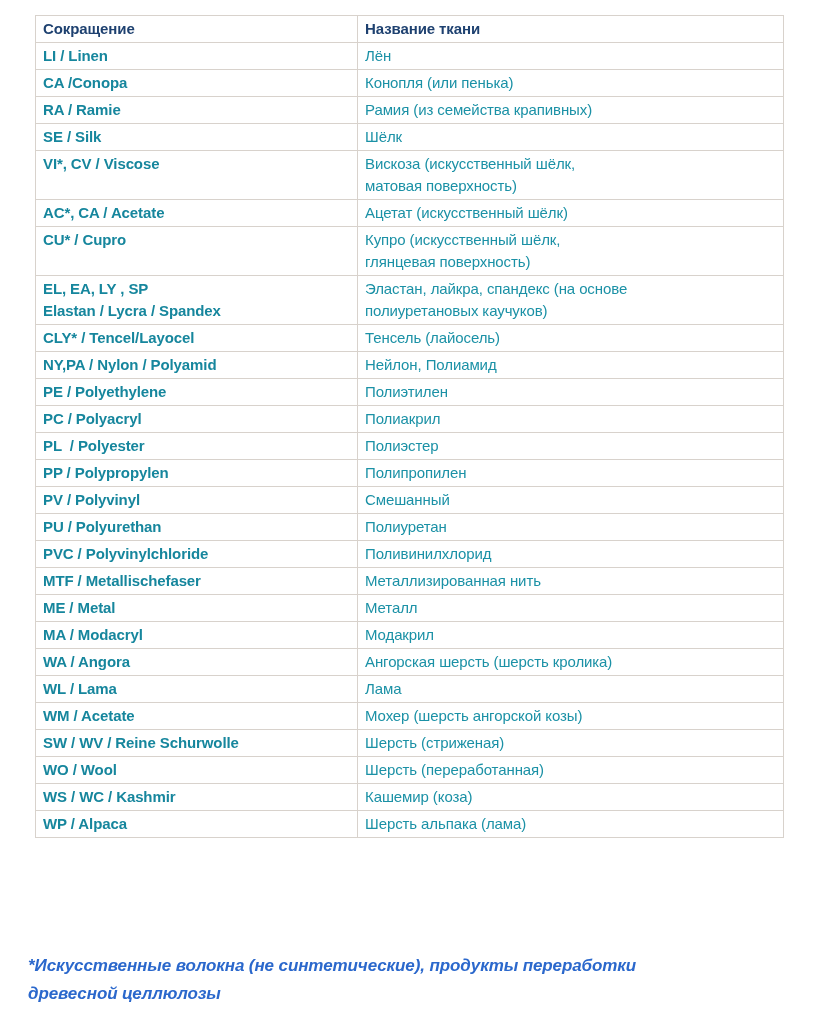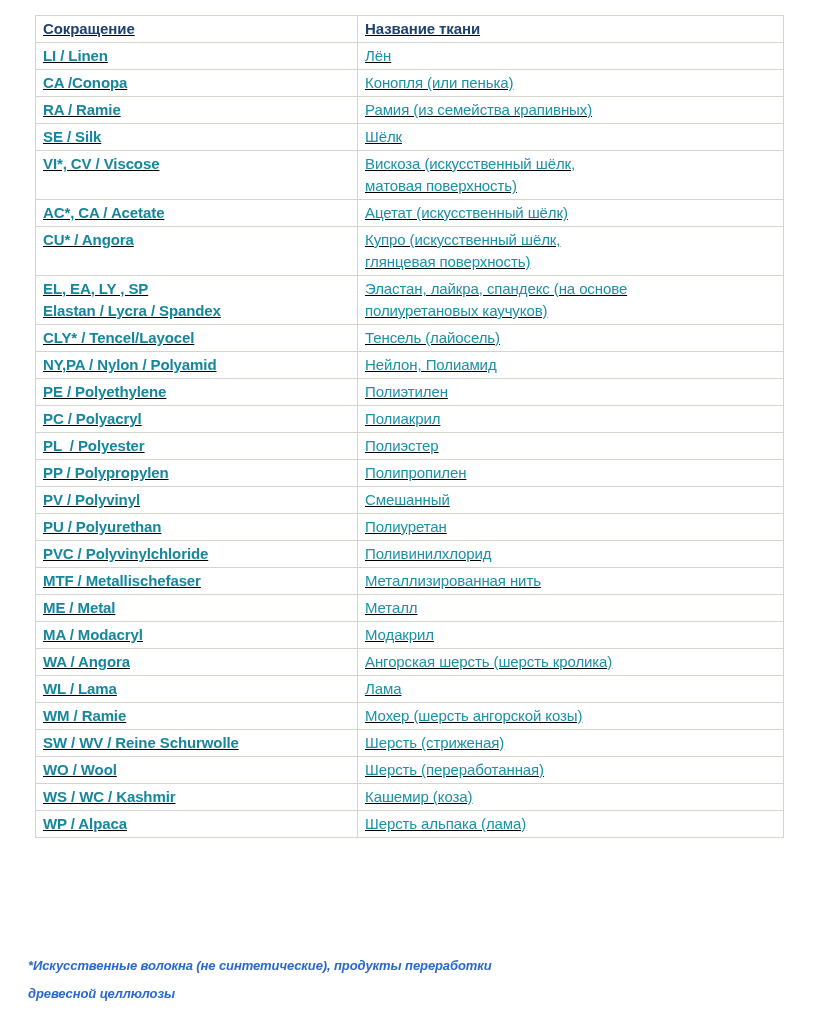--- a/index.html
+++ b/index.html
@@ -19,21 +19,20 @@
     height: 1024px;
     background: #ffffff;
   }
   table.fabric-table {
     position: absolute;
     left: 35px;
     top: 15px;
     width: 748px;
     border-collapse: collapse;
     table-layout: fixed;
-    text-decoration: underline;
   }
   table.fabric-table th,
   table.fabric-table td {
     border: 1.5px solid var(--border-color, #d8d2cc);
     padding: 2px 7px 2px 7px;
     font-size: 15px;
     line-height: 22px;
     vertical-align: top;
     text-align: left;
     white-space: pre-wrap;
@@ -52,21 +51,21 @@
   td.name-cell {
     color: var(--accent-teal-light, #1b91a6);
     font-weight: normal;
   }
   .footnote {
     position: absolute;
     left: 28px;
     top: 952px;
     width: 720px;
     color: var(--footnote-color, #2b68cc);
-    font-size: 13px;
+    font-size: 17px;
     line-height: 28px;
     font-style: italic;
     font-weight: bold;
     white-space: pre-wrap;
     letter-spacing: -0.1px;
   }
 </style>
 </head>
 <body>
 
@@ -103,21 +102,21 @@
         <tr>
           <td class="abbr-cell">VI*, CV / Viscose</td>
           <td class="name-cell">Вискоза (искусственный шёлк,
 матовая поверхность)</td>
         </tr>
         <tr>
           <td class="abbr-cell">AC*, CA / Acetate</td>
           <td class="name-cell">Ацетат (искусственный шёлк)</td>
         </tr>
         <tr>
-          <td class="abbr-cell">CU* / Angora</td>
+          <td class="abbr-cell">CU* / Cupro</td>
           <td class="name-cell">Купро (искусственный шёлк,
 глянцевая поверхность)</td>
         </tr>
         <tr>
           <td class="abbr-cell">EL, EA, LY , SP
 Elastan / Lycra / Spandex</td>
           <td class="name-cell">Эластан, лайкра, спандекс (на основе
 полиуретановых каучуков)</td>
         </tr>
         <tr>
@@ -170,21 +169,21 @@
         </tr>
         <tr>
           <td class="abbr-cell">WA / Angora</td>
           <td class="name-cell">Ангорская шерсть (шерсть кролика)</td>
         </tr>
         <tr>
           <td class="abbr-cell">WL / Lama</td>
           <td class="name-cell">Лама</td>
         </tr>
         <tr>
-          <td class="abbr-cell">WM / Ramie</td>
+          <td class="abbr-cell">WM / Acetate</td>
           <td class="name-cell">Мохер (шерсть ангорской козы)</td>
         </tr>
         <tr>
           <td class="abbr-cell">SW / WV / Reine Schurwolle</td>
           <td class="name-cell">Шерсть (стриженая)</td>
         </tr>
         <tr>
           <td class="abbr-cell">WO / Wool</td>
           <td class="name-cell">Шерсть (переработанная)</td>
         </tr>

